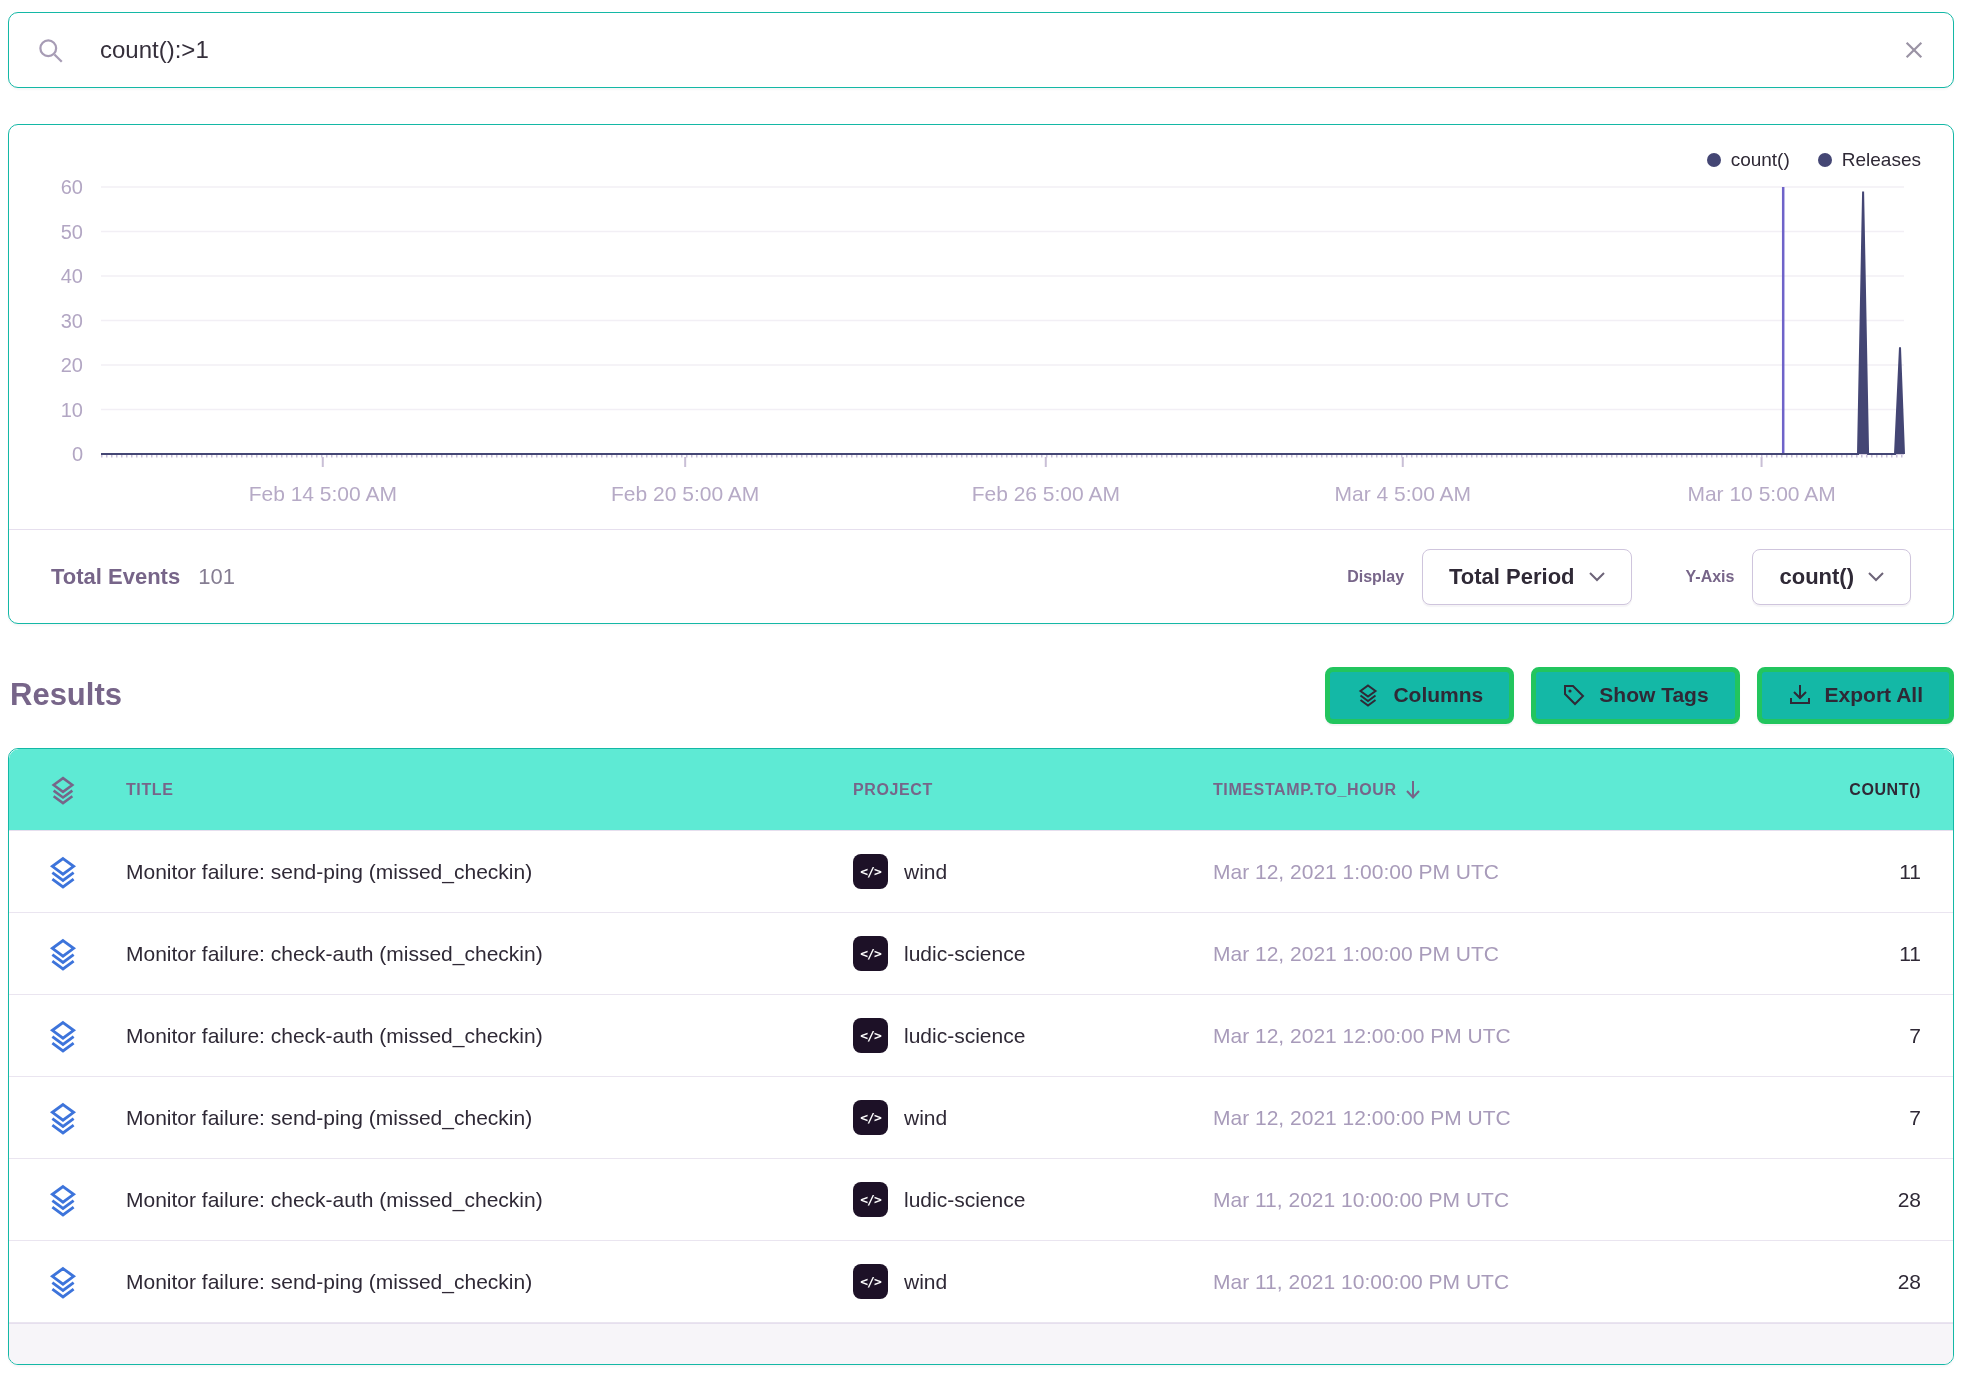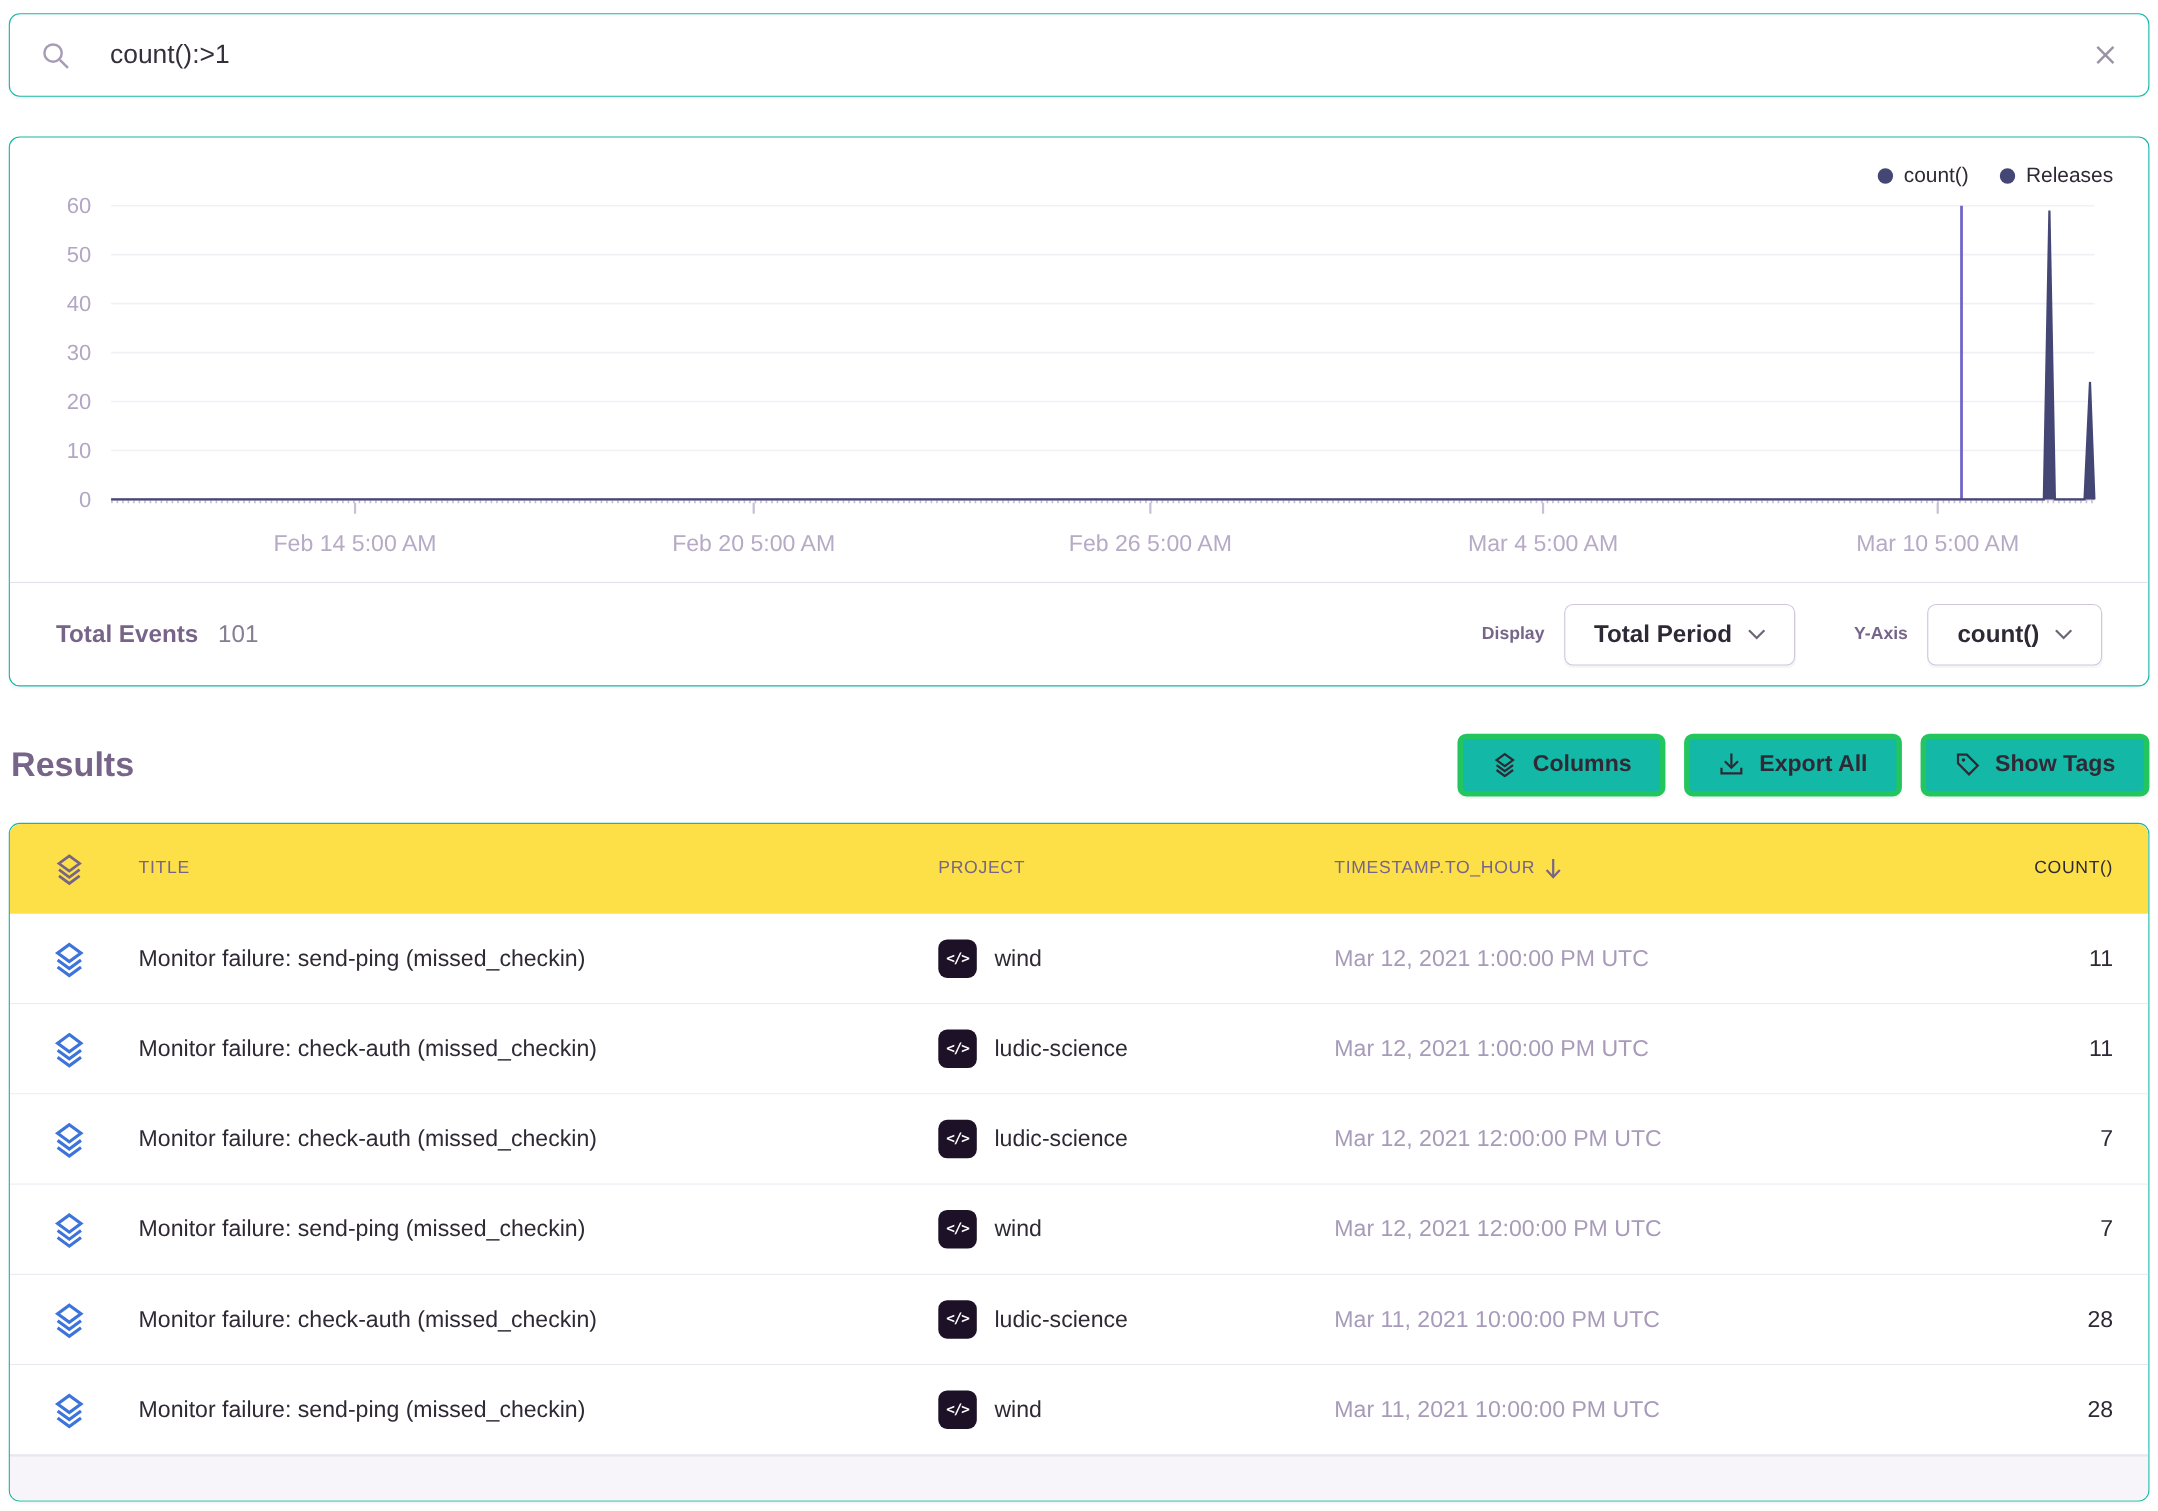--- a/index.html
+++ b/index.html
@@ -45,22 +45,22 @@
   .action-btn { height:57px; border:5px solid #22c55e; border-radius:8px; background:#14b8a6;
     display:flex; align-items:center; gap:13px; padding:0 26px; font-size:21px; font-weight:bold;
     color:#2f2936; cursor:pointer; font-family:"Liberation Sans",sans-serif;
     box-shadow:0 2px 1px rgba(60,48,80,0.05);justify-content:center; }
   .action-btn svg { width:24px; height:24px; }
 
   
   .table-panel { left:8px; top:748px; width:1946px; height:617px; overflow:hidden; }
   .tgrid { display:grid; grid-template-columns:107px 737px 360px 496px 1fr;
     align-items:center; padding-right:32px; }
-  .thead { height:82px; background:#fde047; border-bottom:1px solid #e6dfee;
-    font-size:16px; font-weight:normal; letter-spacing:0.6px; color:#776589;
+  .thead { height:82px; background:#5eead4; border-bottom:1px solid #e6dfee;
+    font-size:16px; font-weight:bold; letter-spacing:0.6px; color:#776589;
     border-radius:10px 10px 0 0; }
   .th { display:flex; align-items:center; }
   .th.sortable { cursor:pointer; }
   .icon-cell { display:flex; justify-content:center; }
   .trow { height:82px; border-bottom:1px solid #eae5f0; background:#fff; font-size:21px; }
   .title-cell { padding-left:10px; color:#2f2936; cursor:pointer; white-space:nowrap;
     overflow:hidden; text-overflow:ellipsis; }
   .th-title { padding-left:10px; }
   .project-cell { display:flex; align-items:center; gap:16px; color:#2f2936; }
   .proj-icon { width:35px; height:35px; border-radius:8px; background:#1d1127; color:#fff;
@@ -156,32 +156,32 @@
       <button class="action-btn">
         <svg viewBox="0 0 24 24" fill="none" stroke="#2f2936" stroke-width="2" width="24" height="24">
           <path d="M12 2.5 L19.5 8 L12 13.5 L4.5 8 Z"></path>
           <path d="M4.5 12.5 L12 18 L19.5 12.5"></path>
           <path d="M4.5 17 L12 22.5 L19.5 17"></path>
         </svg>
         <span>Columns</span>
       </button>
       <button class="action-btn">
         <svg viewBox="0 0 24 24" fill="none" stroke="#2f2936" stroke-width="2" width="24" height="24">
+          <path d="M3 3 L11 3 L21 13 L13 21 L3 11 Z"></path>
+          <circle cx="8" cy="8" r="1.6" fill="#2f2936" stroke="none"></circle>
+        </svg>
+        <span>Show Tags</span>
+      </button>
+      <button class="action-btn">
+        <svg viewBox="0 0 24 24" fill="none" stroke="#2f2936" stroke-width="2" width="24" height="24">
           <line x1="12" y1="2" x2="12" y2="14"></line>
           <polyline points="6,9 12,15 18,9"></polyline>
           <polyline points="3,15 3,20 21,20 21,15"></polyline>
         </svg>
         <span>Export All</span>
-      </button>
-      <button class="action-btn">
-        <svg viewBox="0 0 24 24" fill="none" stroke="#2f2936" stroke-width="2" width="24" height="24">
-          <path d="M3 3 L11 3 L21 13 L13 21 L3 11 Z"></path>
-          <circle cx="8" cy="8" r="1.6" fill="#2f2936" stroke="none"></circle>
-        </svg>
-        <span>Show Tags</span>
       </button>
     </div>
 </div>
 
 <div class="panel table-panel">
   <div class="tgrid thead">
     <span class="th icon-cell">
       <svg width="30" height="30" viewBox="0 0 24 24" fill="none" stroke="#776589" stroke-width="2">
         <path d="M12 2.5 L19.5 8 L12 13.5 L4.5 8 Z"></path>
         <path d="M4.5 12.5 L12 18 L19.5 12.5"></path>

